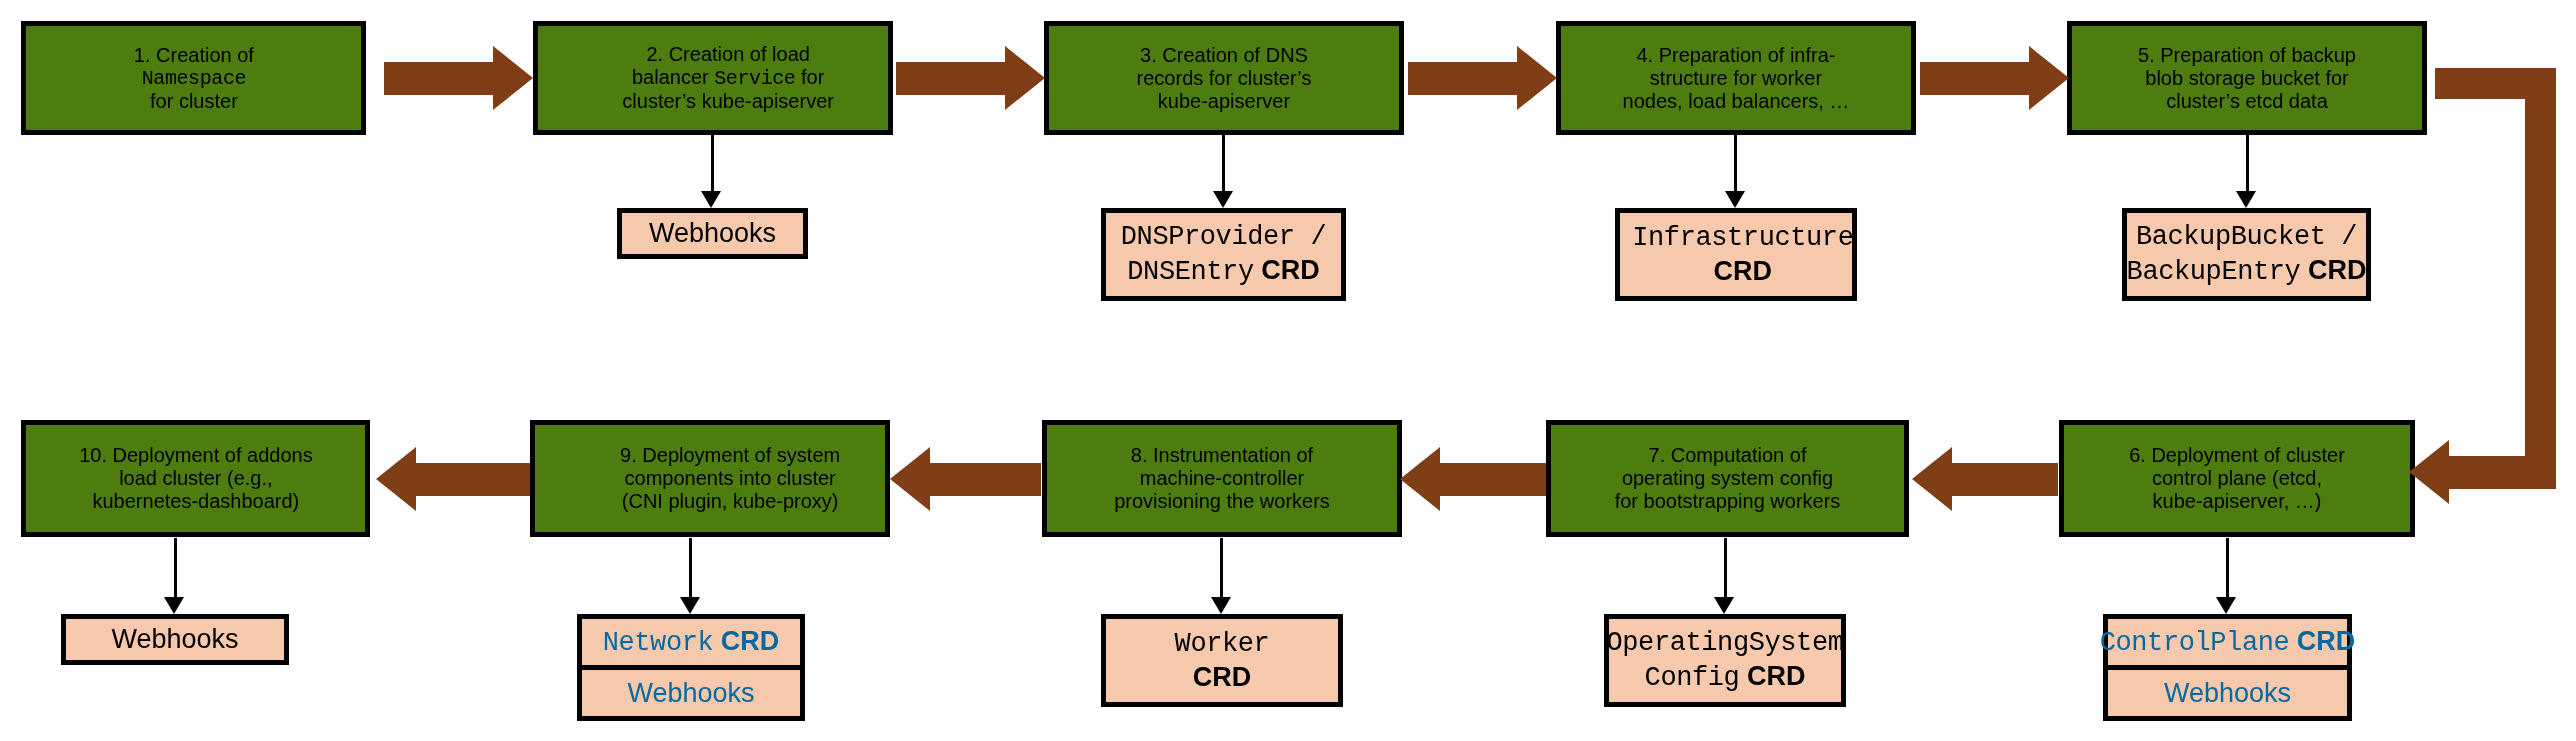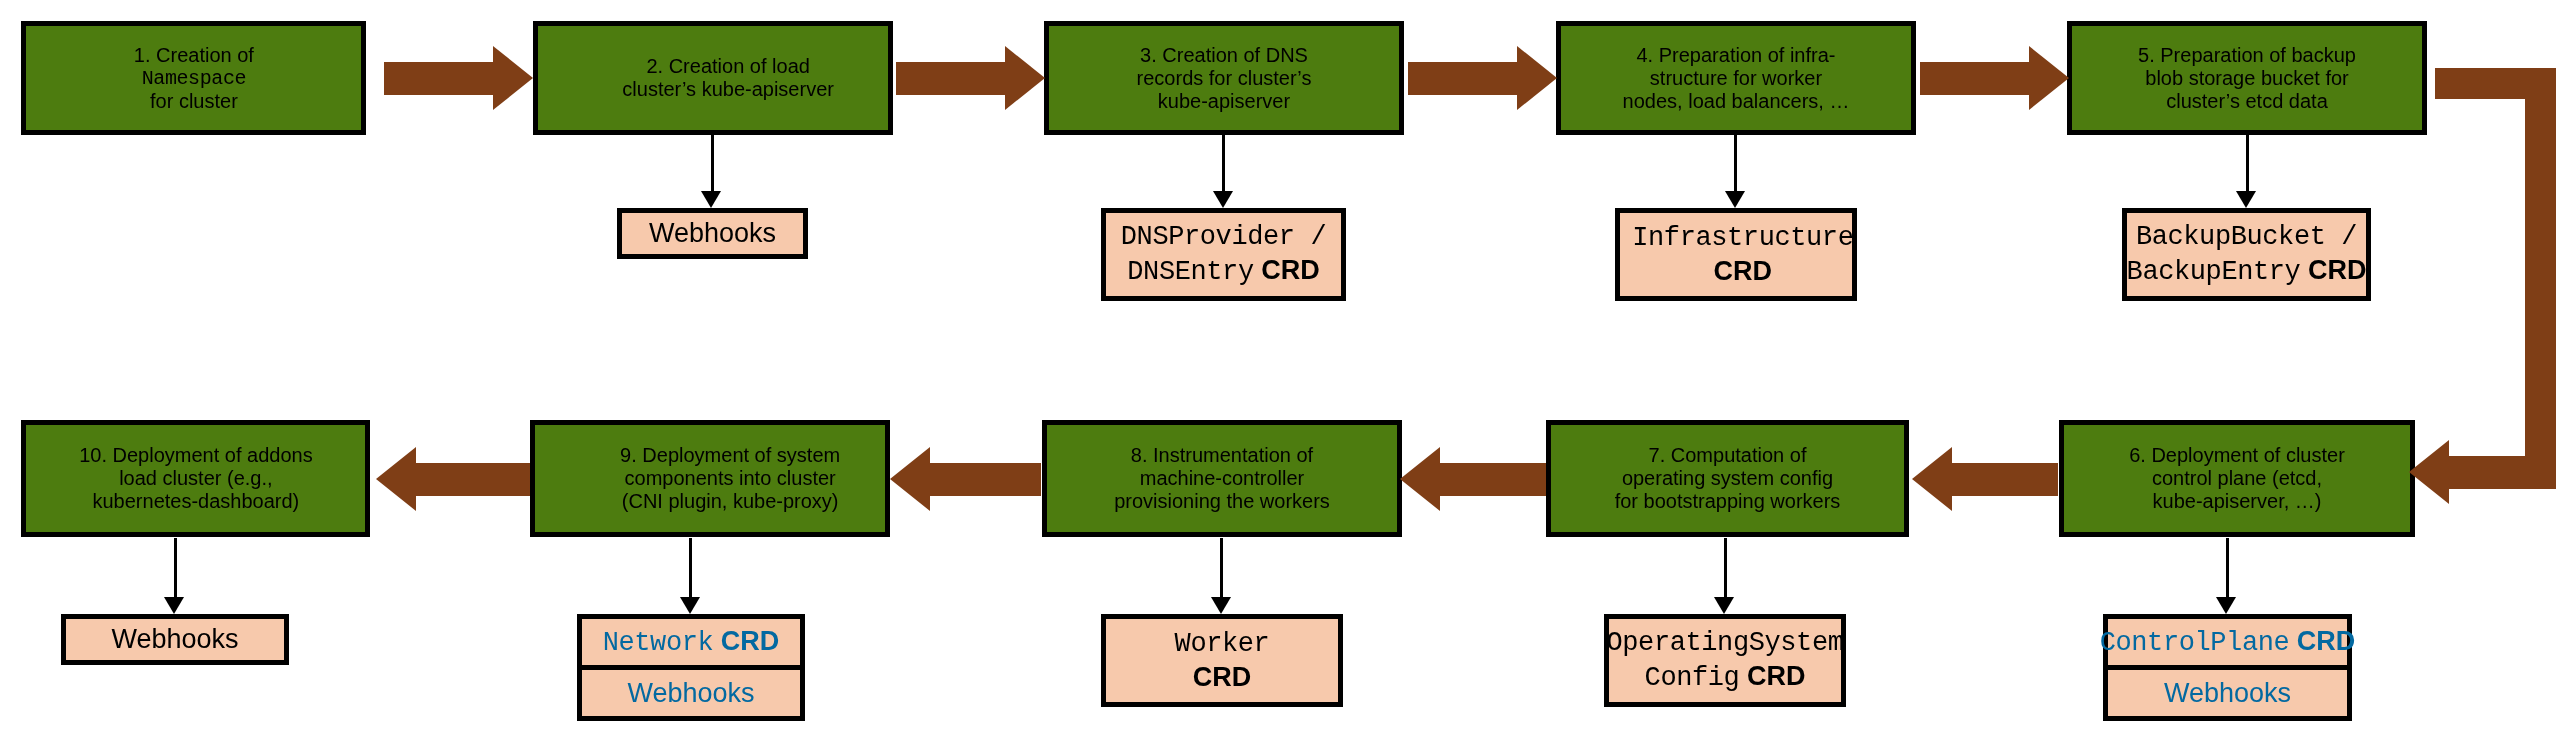--- a/index.html
+++ b/index.html
@@ -61,20 +61,21 @@
 <div id="stage">
 
   <div class="box step" style="left:21.4px;top:21.4px;width:345px;height:114px;">
     <span class="ln">1. Creation of</span>
     <span class="ln mono">Namespace</span>
     <span class="ln">for cluster</span>
   </div>
 
   <div class="box step" style="left:533px;top:21.4px;width:360px;height:114px;padding-left:36px;">
     <span class="ln">2. Creation of load</span>
+    <span class="ln"><span>balancer </span><span class="mono">Service</span><span> for</span></span>
     <span class="ln">cluster’s kube-apiserver</span>
   </div>
 
   <div class="box step" style="left:1044px;top:21.4px;width:360px;height:114px;">
     <span class="ln">3. Creation of DNS</span>
     <span class="ln">records for cluster’s</span>
     <span class="ln">kube-apiserver</span>
   </div>
 
   <div class="box step" style="left:1556px;top:21.4px;width:360px;height:114px;">

